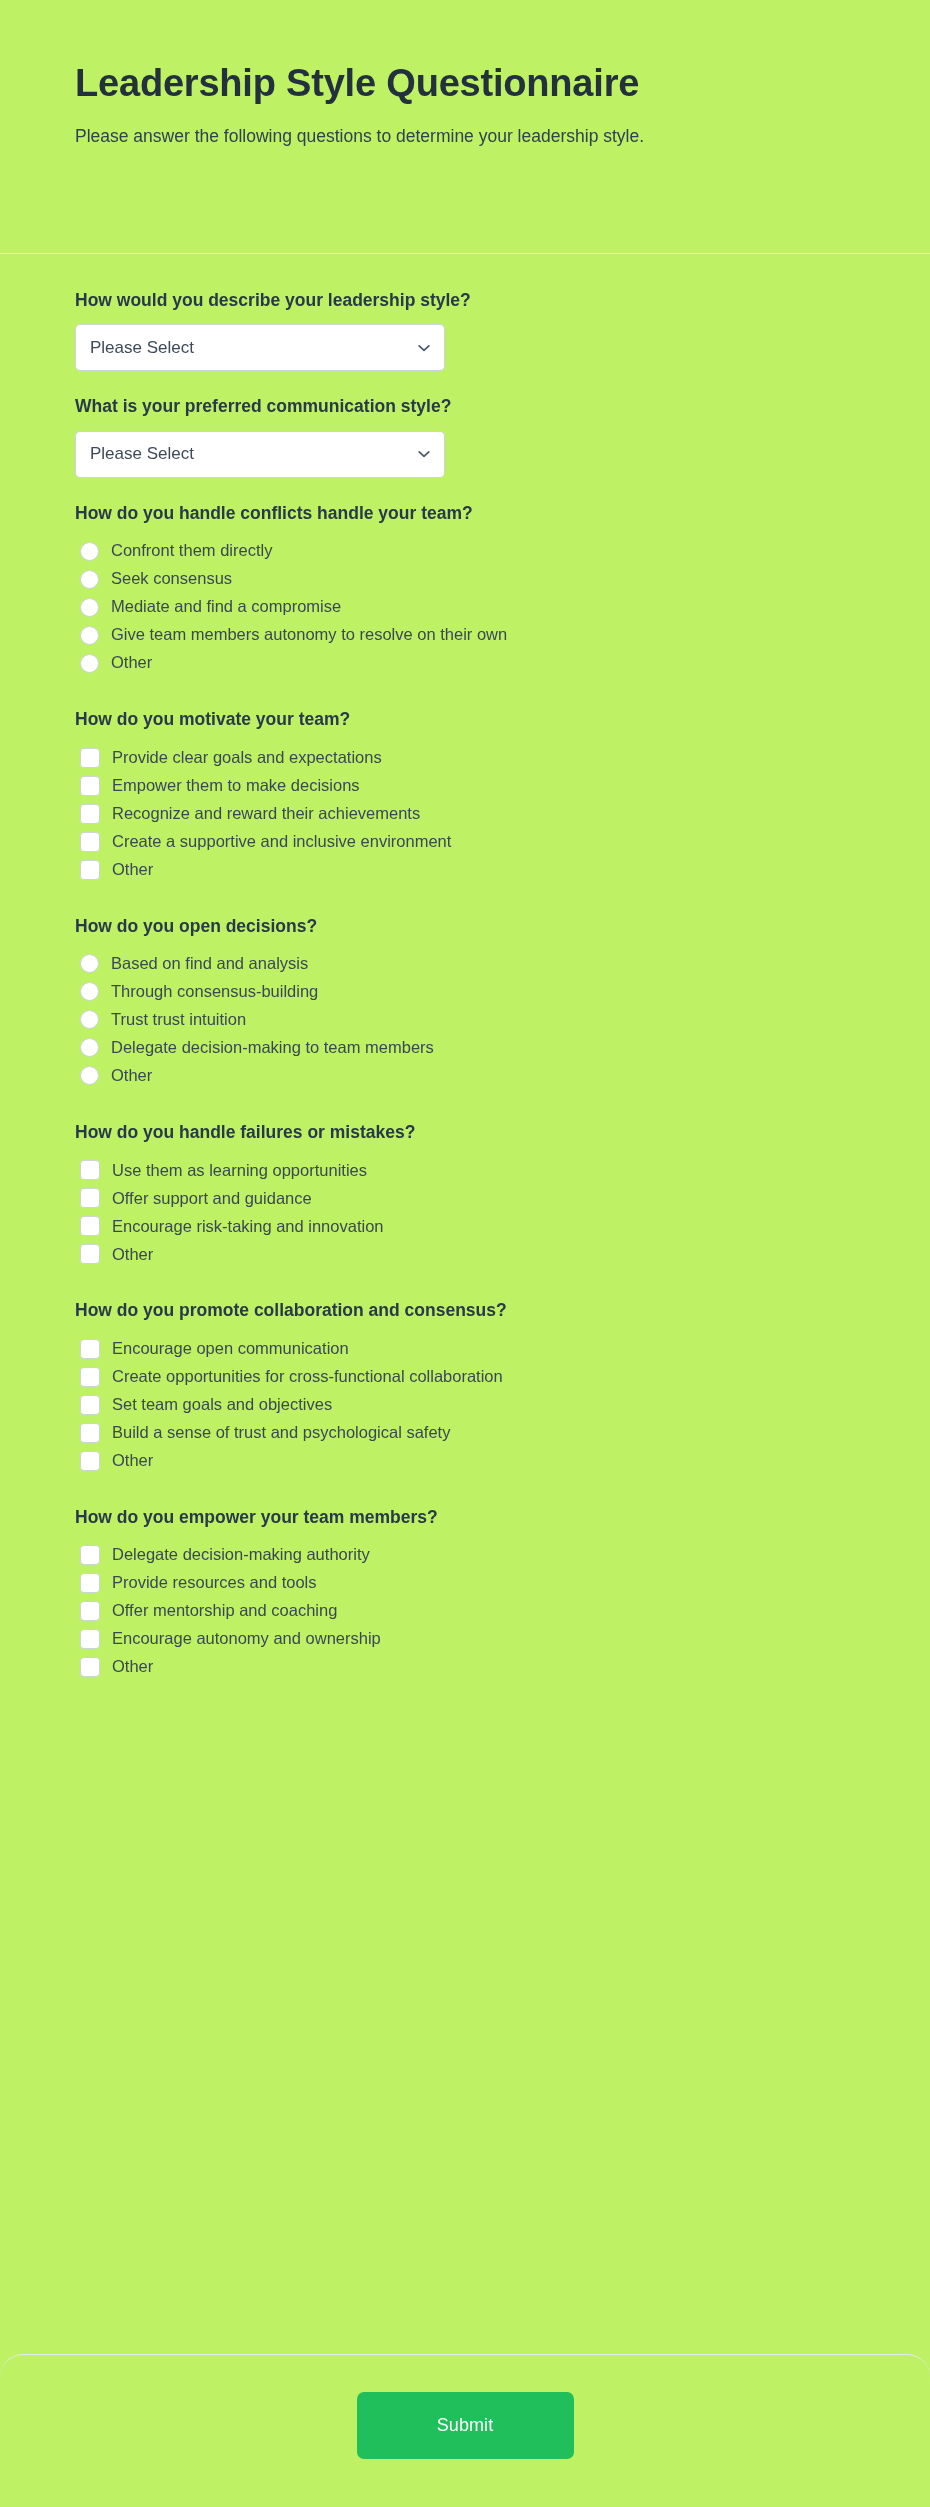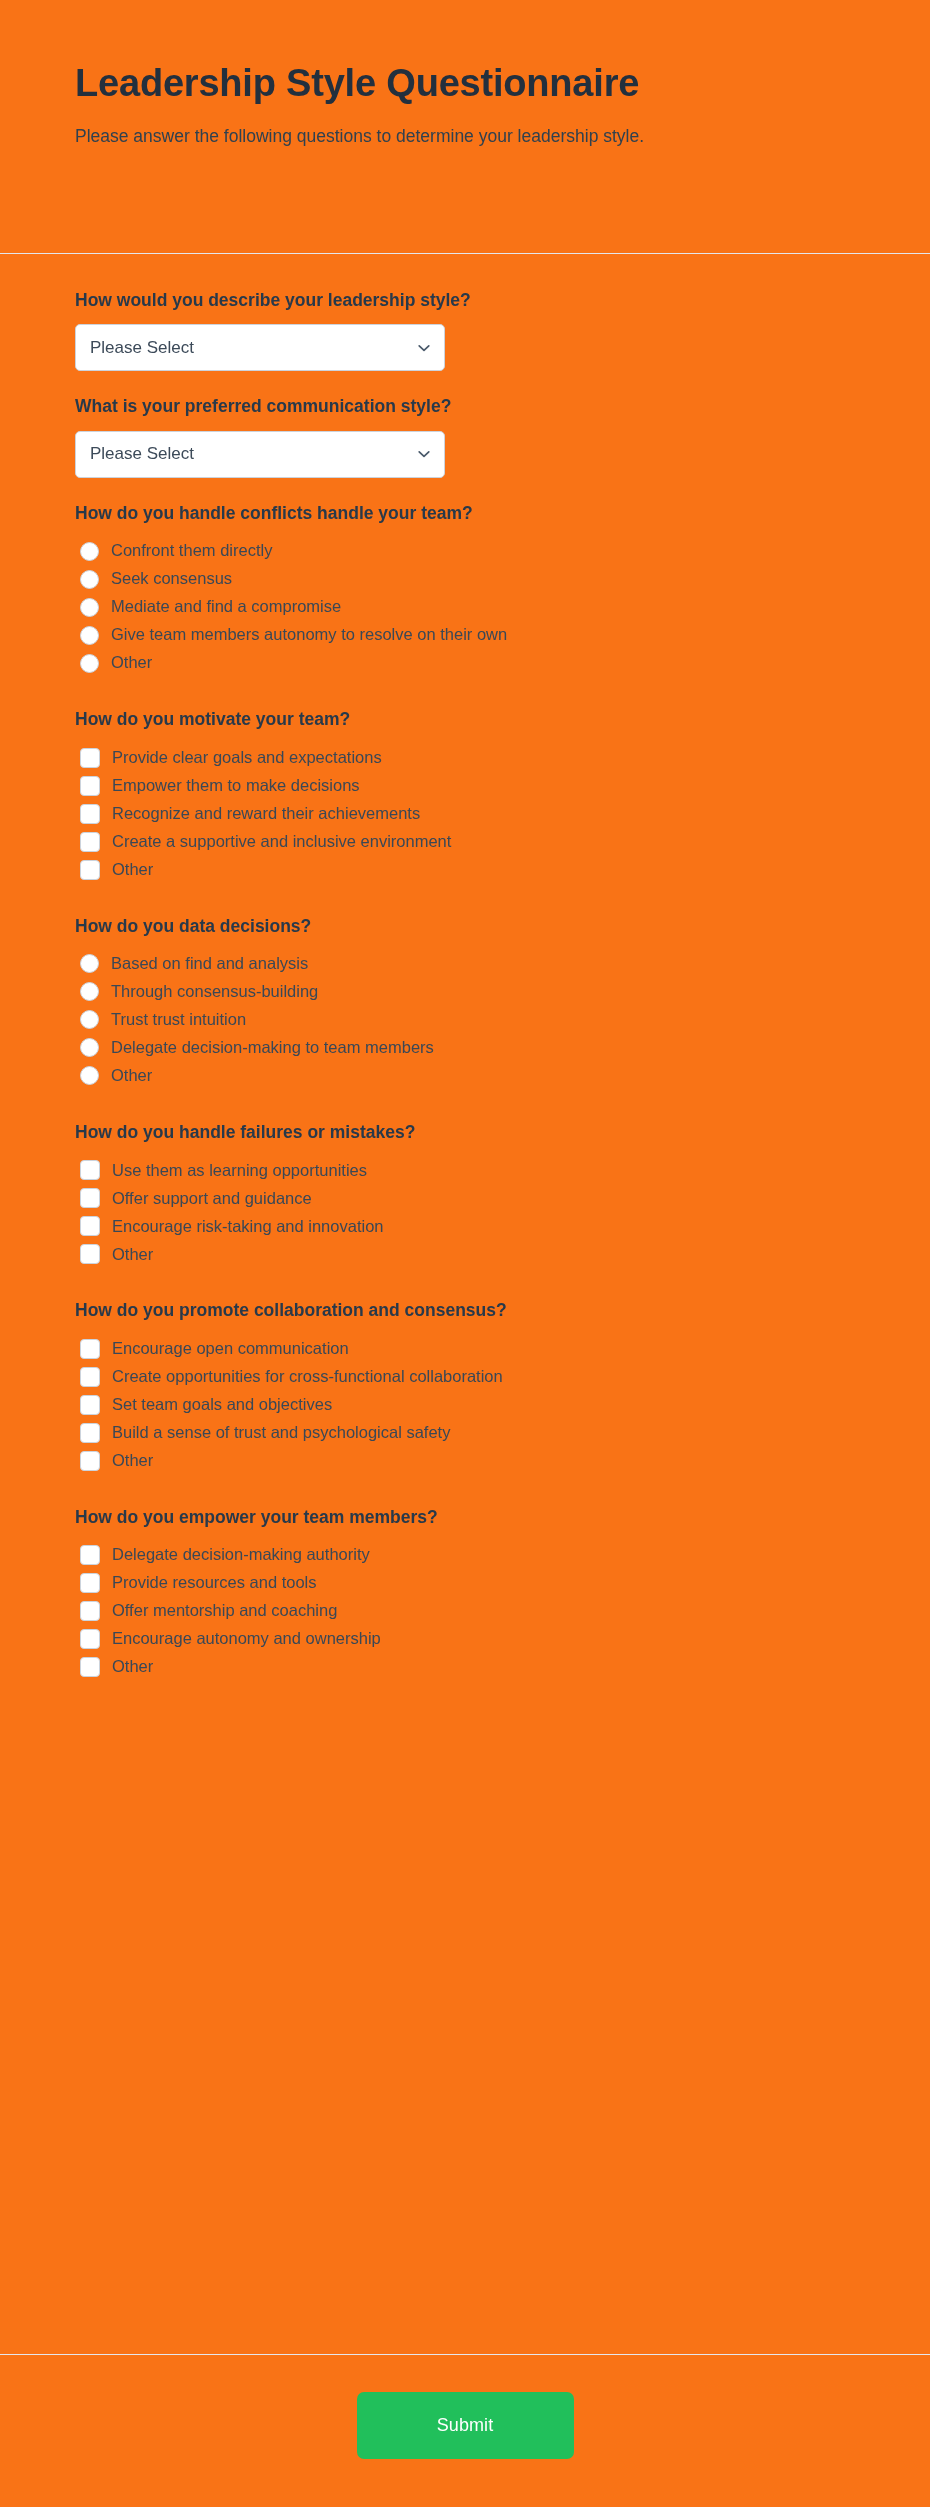--- a/index.html
+++ b/index.html
@@ -12,21 +12,21 @@
     min-height: 2507px;
     background: #ffffff;
     font-family: "Liberation Sans", sans-serif;
     color: #2c3e50;
     -webkit-font-smoothing: antialiased;
   }
 
   .page {
     width: 930px;
     min-height: 2507px;
-    background: #f97316;
+    background: #bef264;
     display: flex;
     flex-direction: column;
   }
 
   
   .form-header {
     padding: 62px 75px 0 75px;
     border-bottom: 1px solid #e4e7ed;
     padding-bottom: 22px;
     min-height: 254px;
@@ -146,20 +146,21 @@
   }
 
   
   .form-footer {
     border-top: 1px solid #e4e7ed;
     padding: 37px 75px 48px 75px;
     display: flex;
     justify-content: center;
     align-items: flex-end;
     margin-top: 22px;
+    border-radius: 23px;
   }
   .submit-button {
     width: 217px;
     height: 67px;
     background: #21bf5b;
     color: #ffffff;
     border: none;
     border-radius: 7px;
     font-size: 18px;
     font-family: "Liberation Sans", sans-serif;
@@ -244,21 +245,21 @@
             <span class="checkbox-mark"></span>
             <span class="option-label">Create a supportive and inclusive environment</span>
           </li>
           <li class="option-row">
             <span class="checkbox-mark"></span>
             <span class="option-label">Other</span>
           </li>
         </ul>
       </div>
       <div class="question-block">
-        <div class="question-label">How do you data decisions?</div>
+        <div class="question-label">How do you open decisions?</div>
         <ul class="options-list">
           <li class="option-row">
             <span class="radio-mark"></span>
             <span class="option-label">Based on find and analysis</span>
           </li>
           <li class="option-row">
             <span class="radio-mark"></span>
             <span class="option-label">Through consensus-building</span>
           </li>
           <li class="option-row">

